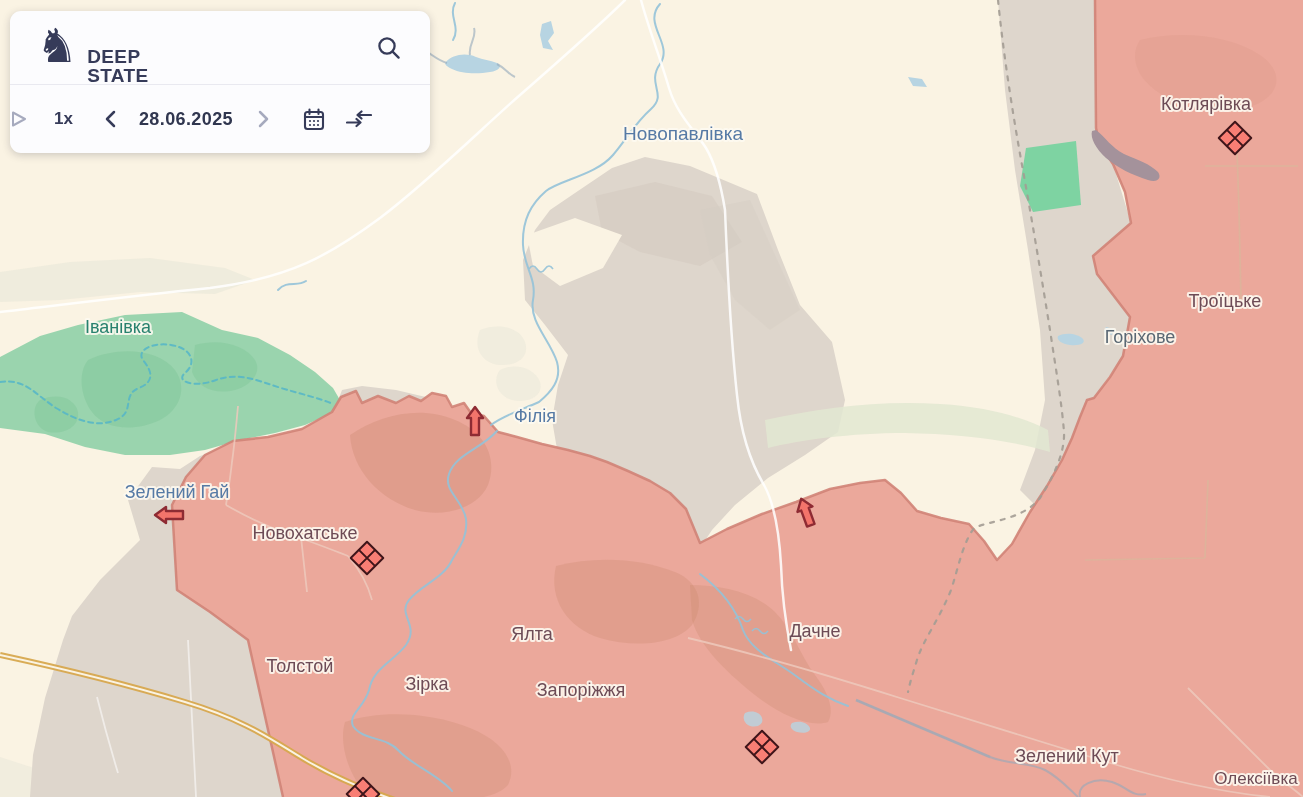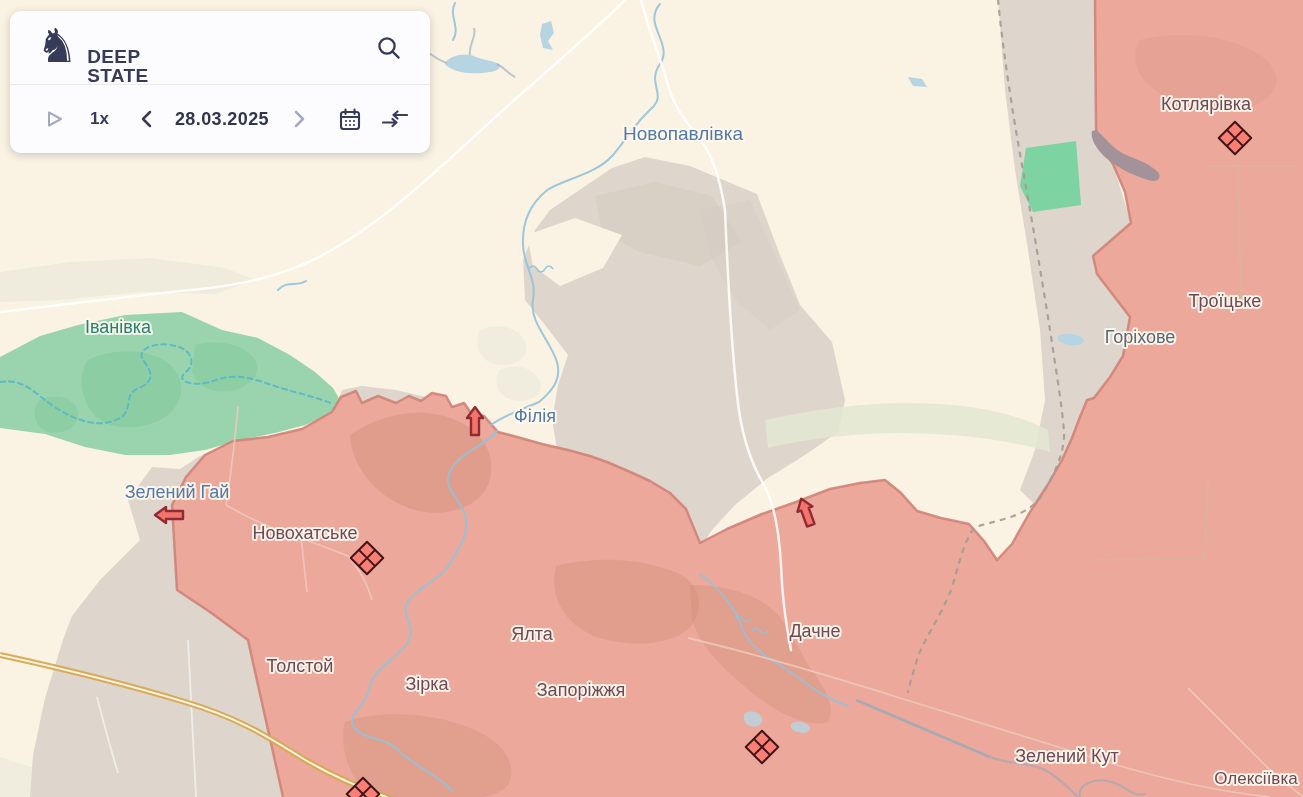--- a/index.html
+++ b/index.html
@@ -43,21 +43,21 @@
   
   .panel{position:absolute;left:10px;top:11px;width:420px;height:142px;background:var(--c-panel-bg,#fcfcfe);
          border-radius:11px;box-shadow:0 2px 8px rgba(40,40,60,.22);z-index:5;display:flex;flex-direction:column;}
   .panel-top{height:73px;display:flex;align-items:center;justify-content:space-between;padding:0 28px 0 26px;}
   .brand{display:flex;align-items:center;gap:9px;cursor:pointer;}
   .knight{font-family:"DejaVu Sans",sans-serif;font-size:47px;line-height:44px;color:var(--c-panel-navy);margin-top:-4px;}
   .brand-text{display:flex;flex-direction:column;font-weight:bold;font-size:19px;line-height:.98;
               letter-spacing:.4px;color:var(--c-panel-navy);margin-top:39px;}
   .icon-btn{background:none;border:none;padding:0;cursor:pointer;display:flex;align-items:center;justify-content:center;}
   .panel-divider{height:1px;background:var(--c-panel-divider);margin:0;}
-  .panel-bottom{flex:1;display:flex;align-items:center;padding-left:36px;}
+  .panel-bottom{flex:1;display:flex;align-items:center;}
   .speed{font-size:17px;font-weight:bold;color:var(--c-panel-navy);margin-left:26px;}
   .date{font-size:18px;font-weight:bold;letter-spacing:.4px;color:var(--c-date-text);margin-left:23px;cursor:pointer;}
   .ml-31{margin-left:31px;} .ml-25{margin-left:25px;} .ml-33{margin-left:33px;} .ml-21{margin-left:21px;}
   .icon-navy{stroke:var(--c-panel-navy);}
   .icon-muted{stroke:var(--c-panel-muted);}
 </style>
 </head>
 <body>
 
 <div class="stage">
@@ -199,21 +199,21 @@
         <svg width="18" height="18" viewBox="0 0 18 18" fill="none">
           <path d="M3,2.5 L15,9 L3,15.5 Z" class="icon-muted" stroke-width="2" stroke-linejoin="round"></path>
         </svg>
       </button>
       <span class="speed">1x</span>
       <button class="icon-btn ml-31">
         <svg width="12" height="18" viewBox="0 0 12 18" fill="none">
           <path d="M10,2 L3,9 L10,16" class="icon-navy" stroke-width="2.5" stroke-linecap="round" stroke-linejoin="round"></path>
         </svg>
       </button>
-      <span class="date">28.03.2025</span>
+      <span class="date">28.06.2025</span>
       <button class="icon-btn ml-25">
         <svg width="12" height="18" viewBox="0 0 12 18" fill="none">
           <path d="M2,2 L9,9 L2,16" class="icon-muted" stroke-width="2.5" stroke-linecap="round" stroke-linejoin="round"></path>
         </svg>
       </button>
       <button class="icon-btn ml-33">
         <svg width="22" height="23" viewBox="0 0 22 23" fill="none">
           <rect x="2" y="4" width="18" height="17" rx="2.5" class="icon-navy" stroke-width="2.1"></rect>
           <path d="M6.5,1.5 V6 M15.5,1.5 V6 M2,9 H20" class="icon-navy" stroke-width="2.1" stroke-linecap="round"></path>
           <g fill="var(--c-panel-navy)" stroke="none">

